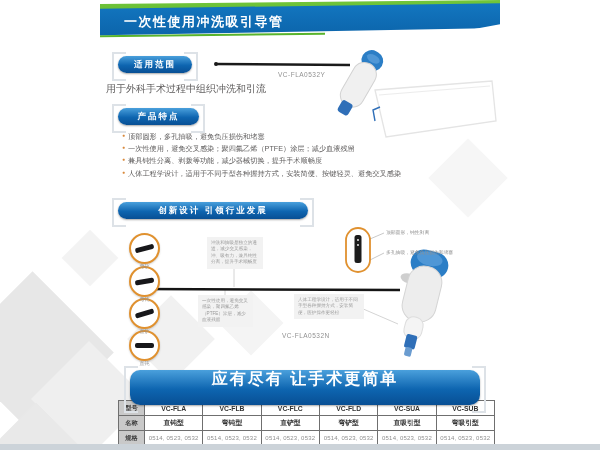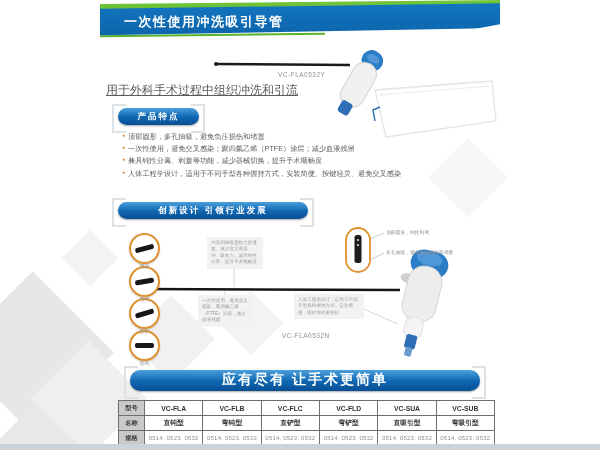--- a/index.html
+++ b/index.html
@@ -26,24 +26,24 @@
 
   
   .pill { position:absolute; z-index:5; color:#fff; font-weight:bold; text-align:center;
     background:linear-gradient(#4aa0dc,#0e65b0 55%,#084f94);
     border-radius:9px; box-shadow:0 1px 2px rgba(0,0,0,.35); }
   .pill::before { content:""; position:absolute; left:-6px; top:-4px; width:12px;
     height:calc(100% + 8px); border:2px solid #dde2e7; border-right:none; z-index:-1; }
   .pill::after  { content:""; position:absolute; right:-6px; top:-4px; width:12px;
     height:calc(100% + 8px); border:2px solid #dde2e7; border-left:none; z-index:-1; }
   .pill-s { height:17px; line-height:17px; font-size:8.5px; letter-spacing:2px; }
-  .pill-slogan { height:21px; line-height:18px; font-size:14px; letter-spacing:2px;
+  .pill-slogan { height:35px; line-height:18px; font-size:16px; letter-spacing:2px;
     border-radius:10px; }
 
-  .desc-text { position:absolute; z-index:4; font-size:12px; color:#5d5b5b;text-decoration:underline; }
+  .desc-text { position:absolute; z-index:4; font-size:10px; color:#5d5b5b; }
   .model-text { position:absolute; z-index:4; font-size:6.5px; color:#919191; letter-spacing:.5px; }
 
   
   .bullets { position:absolute; left:122px; top:130px; width:374px; z-index:4; list-style:none; }
   .bullets li { font-size:7.2px; color:#5d5b5b; line-height:11.7px; white-space:nowrap; }
   .bullets li::before { content:"\25CF"; color:#d9893b; font-size:5px;
     vertical-align:1.5px; margin-right:3px; }
 
   
   .tipcircle { position:absolute; left:129px; width:31px; height:31px; border-radius:50%;
@@ -83,20 +83,23 @@
   <div class="wm" style="left:70px;top:238px;width:40px;height:40px;background:#f3f3f3;"></div>
   <div class="wm" style="left:440px;top:150px;width:56px;height:56px;background:#f6f6f6;"></div>
   <div class="wm" style="left:6px;top:415px;width:60px;height:60px;background:#e9e9e9;"></div>
 
   <div class="hdr-underline"></div>
   <div class="hdr-green"></div>
   <div class="hdr-blue"></div>
   <div class="hdr-notch"></div>
   <div class="page-title">一次性使用冲洗吸引导管</div>
 
+  <div class="pill pill-s" style="left:118px;top:56px;width:74px;">
+    <span>适用范围</span>
+  </div>
   <div class="model-text" style="left:278px;top:71px;">VC-FLA0532Y</div>
   <div class="desc-text" style="left:106px;top:82px;">用于外科手术过程中组织冲洗和引流</div>
 
   <svg style="left:200px;top:45px;" width="300" height="100" viewBox="0 0 300 100">
     <polygon points="175,45 292,36 296,76 186,92" fill="rgba(255,255,255,0.65)" stroke="#e4e4e4" stroke-width="1.3"></polygon>
     <line x1="179" y1="50" x2="290" y2="41" stroke="#ececec" stroke-width="1"></line>
     <path d="M180,62 l-7,3 l2,11" fill="none" stroke="#2f6fb8" stroke-width="1.4"></path>
     <line x1="15" y1="19" x2="150" y2="20" stroke="#1a1a1a" stroke-width="2.4"></line>
     <circle cx="16" cy="19" r="2" fill="#1a1a1a"></circle>
     <g transform="rotate(30 160 35)">

